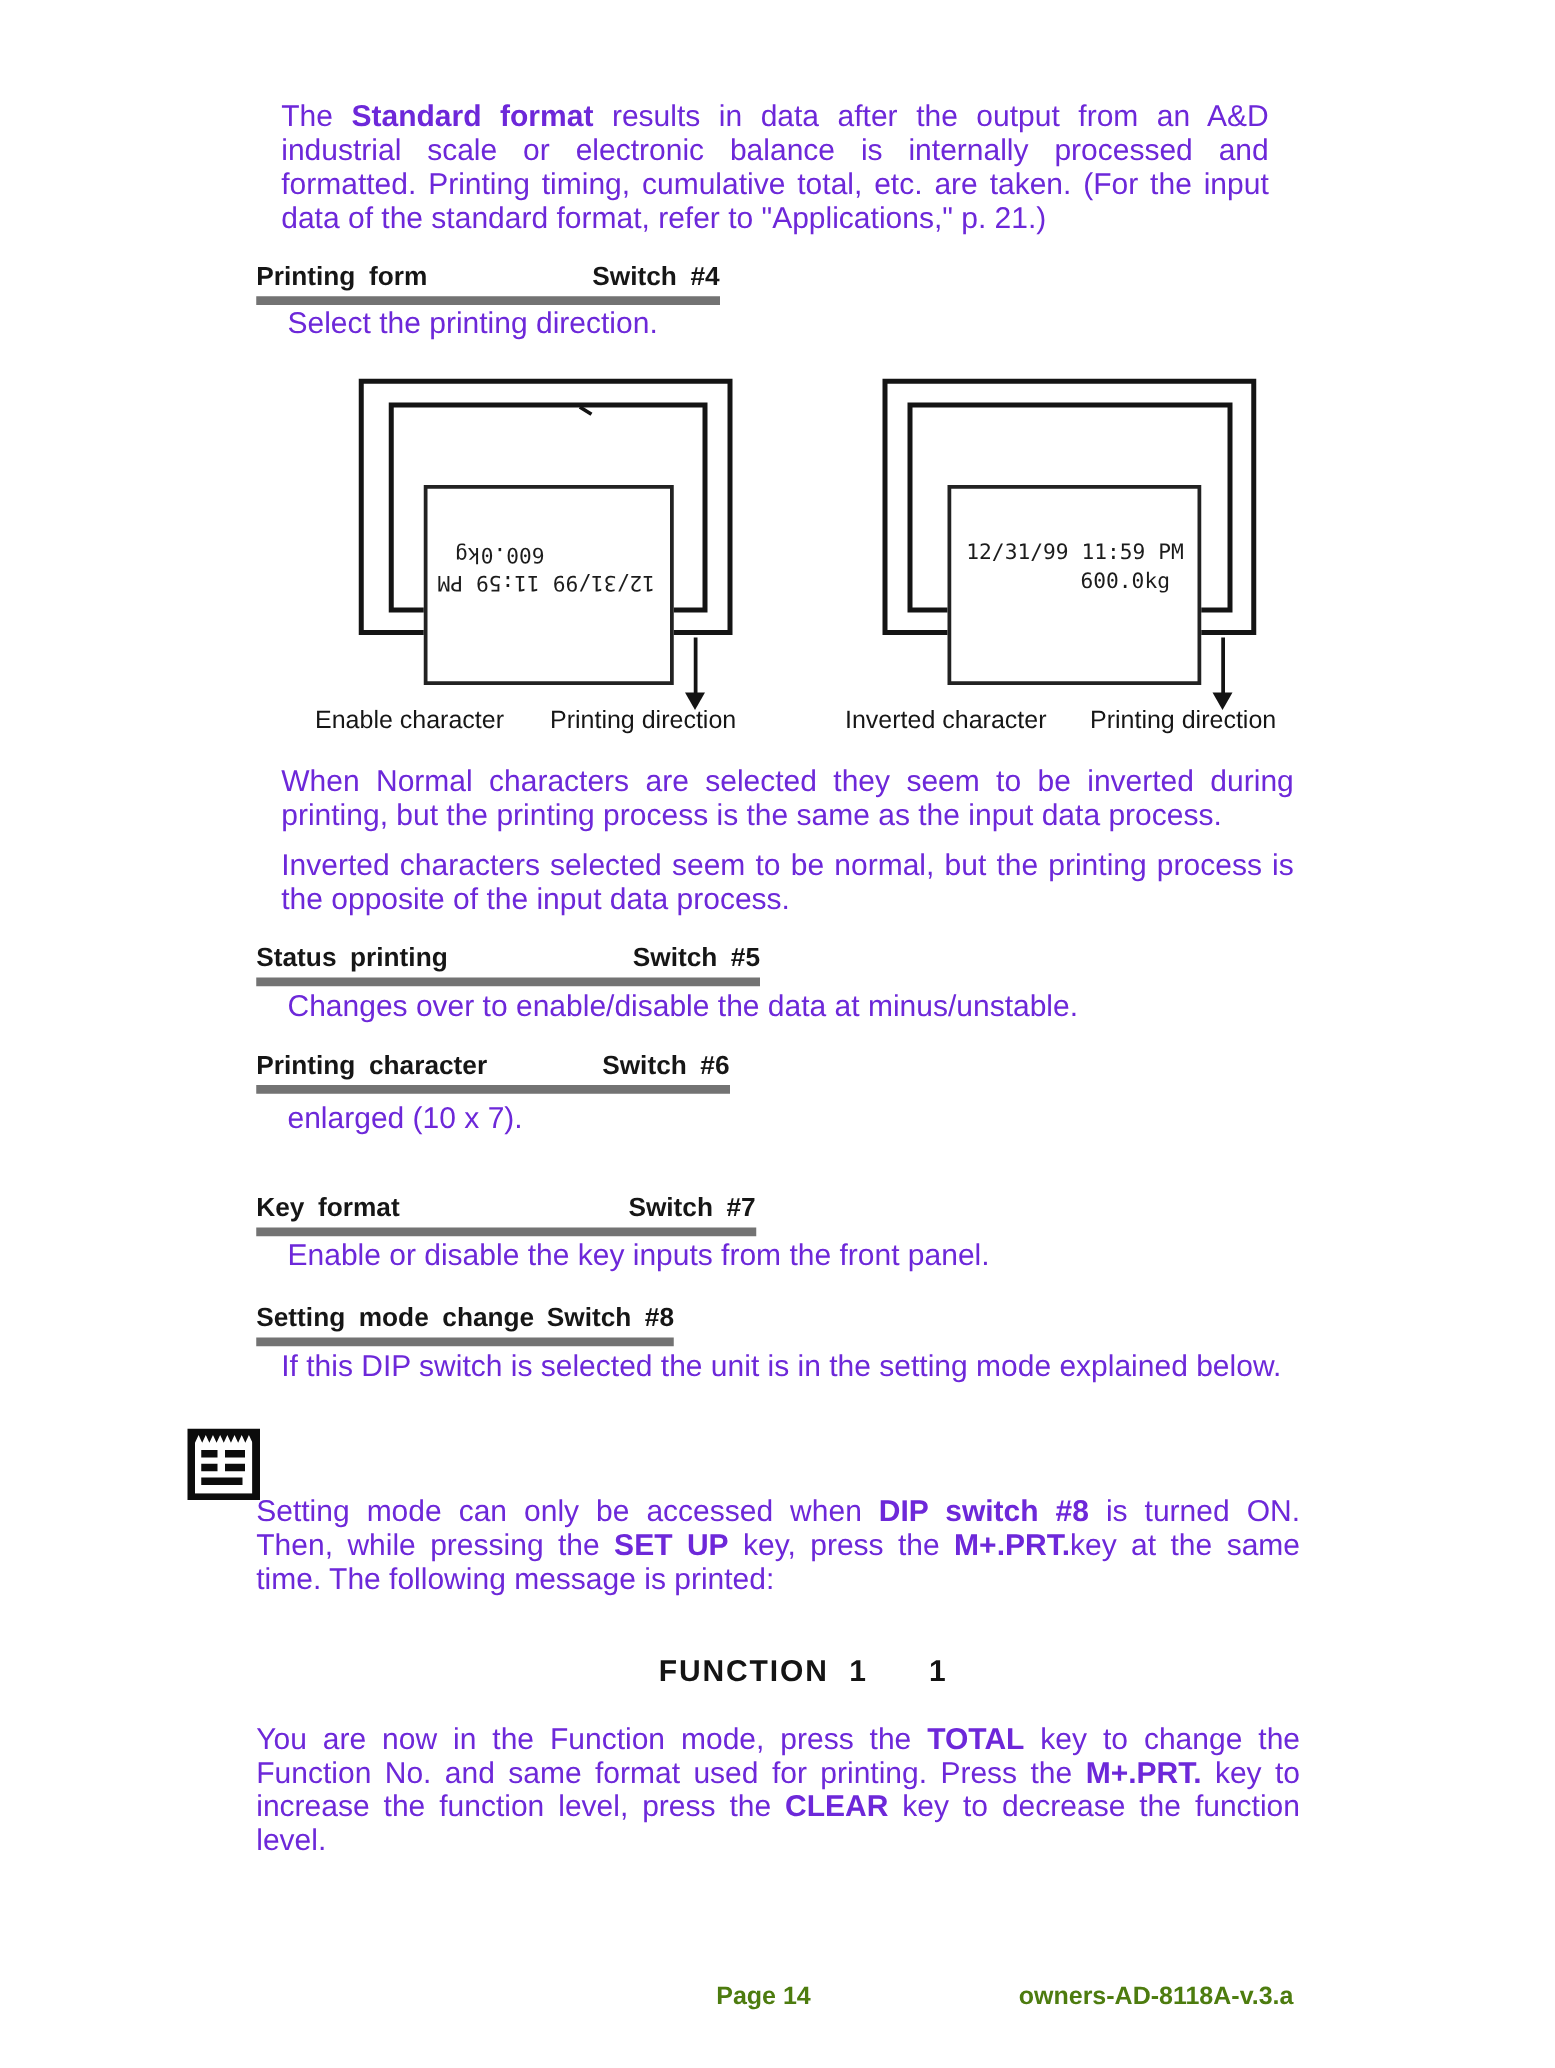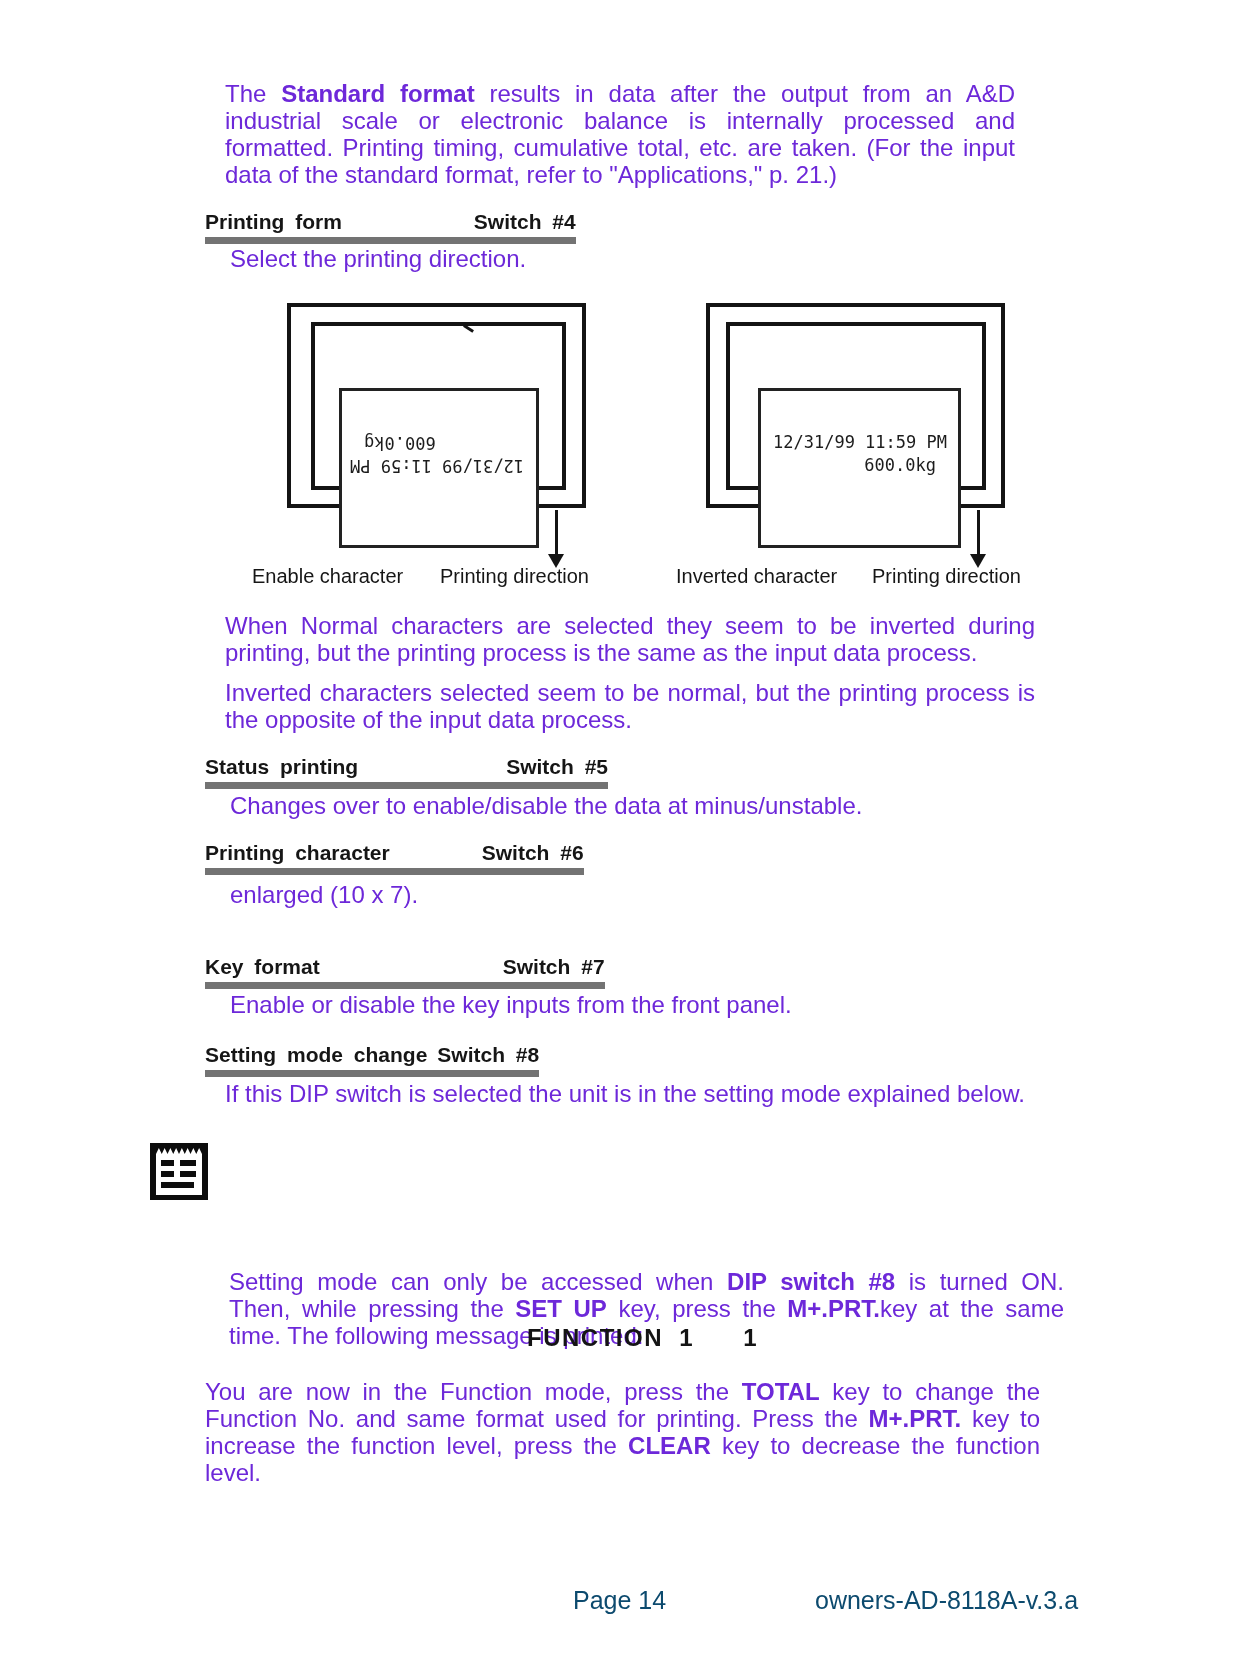--- a/index.html
+++ b/index.html
@@ -41,21 +41,21 @@
   .banner-icon .paper { position:absolute; left:6px; top:5px; width:46px; height:47px; background:#ffffff;
     clip-path:polygon(0% 13%,6.25% 0%,12.5% 13%,18.75% 0%,25% 13%,31.25% 0%,37.5% 13%,43.75% 0%,50% 13%,56.25% 0%,62.5% 13%,68.75% 0%,75% 13%,81.25% 0%,87.5% 13%,93.75% 0%,100% 13%,100% 100%,0% 100%); }
   .dash { position:absolute; background:#0c0c0c; height:6px; }
   .banner-bar { position:absolute; left:215px; top:1147px; width:837px; height:46px; background:#0c0c0c; }
   .banner-title { position:absolute; left:22px; top:0; line-height:46px; color:#ffffff; font-size:31px;
     font-weight:bold; letter-spacing:0.5px; word-spacing:10px; white-space:nowrap; }
 
   .function-msg { position:absolute; left:527px; top:1324px; font-size:24px; font-weight:bold;
     letter-spacing:1.5px; white-space:pre; color:#141414; }
 
-  .footer-text { position:absolute; font-size:25px; color:#0c4a6e; white-space:nowrap; }
+  .footer-text { position:absolute; font-size:20px; color:#4d7c0f; white-space:nowrap;font-weight:bold; }
 </style>
 </head>
 <body>
 
 <div class="page">
 
   <div class="para" style="left:225px; top:80px; width:790px;">
       <div class="ln"><span>The </span><b>Standard format</b><span> results in data after the output from an A&amp;D</span></div>
       <div class="ln"><span>industrial scale or electronic balance is internally processed and</span></div>
       <div class="ln"><span>formatted.  Printing timing, cumulative total, etc. are taken.  (For the input</span></div>
@@ -145,21 +145,21 @@
   <div class="banner-icon">
     <div class="paper">
       <div class="dash" style="left:5px;  top:12px; width:13px;"></div>
       <div class="dash" style="left:24px; top:12px; width:16px;"></div>
       <div class="dash" style="left:5px;  top:23px; width:13px;"></div>
       <div class="dash" style="left:24px; top:23px; width:16px;"></div>
       <div class="dash" style="left:5px;  top:34px; width:33px;"></div>
     </div>
   </div>
 
-  <div class="para" style="left:205px; top:1268px; width:835px;margin-left:24px;">
+  <div class="para" style="left:205px; top:1196px; width:835px;">
       <div class="ln"><span>Setting mode can only be accessed when </span><b>DIP switch #8</b><span> is turned ON.</span></div>
       <div class="ln"><span>Then, while pressing the </span><b>SET UP</b><span> key, press the </span><b>M+.PRT.</b><span>key at the same</span></div>
       <div class="ln ln-last"><span>time. The following message is printed:</span></div>
     </div>
 
   <div class="function-msg">FUNCTION  1      1</div>
 
   <div class="para" style="left:205px; top:1378px; width:835px;">
       <div class="ln"><span>You are now in the Function mode, press the </span><b>TOTAL</b><span> key to change the</span></div>
       <div class="ln"><span>Function No. and same format used for printing.  Press the </span><b>M+.PRT.</b><span> key to</span></div>

